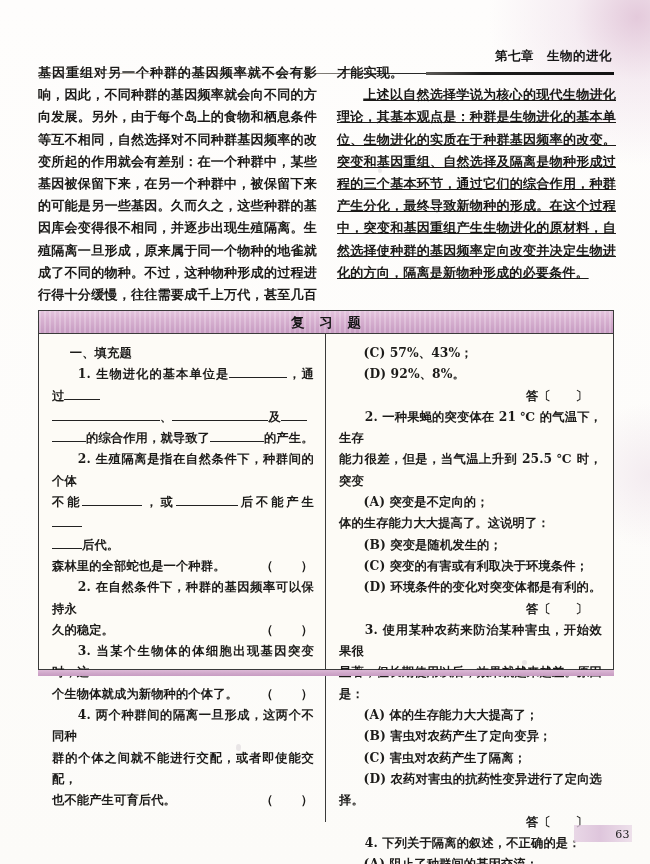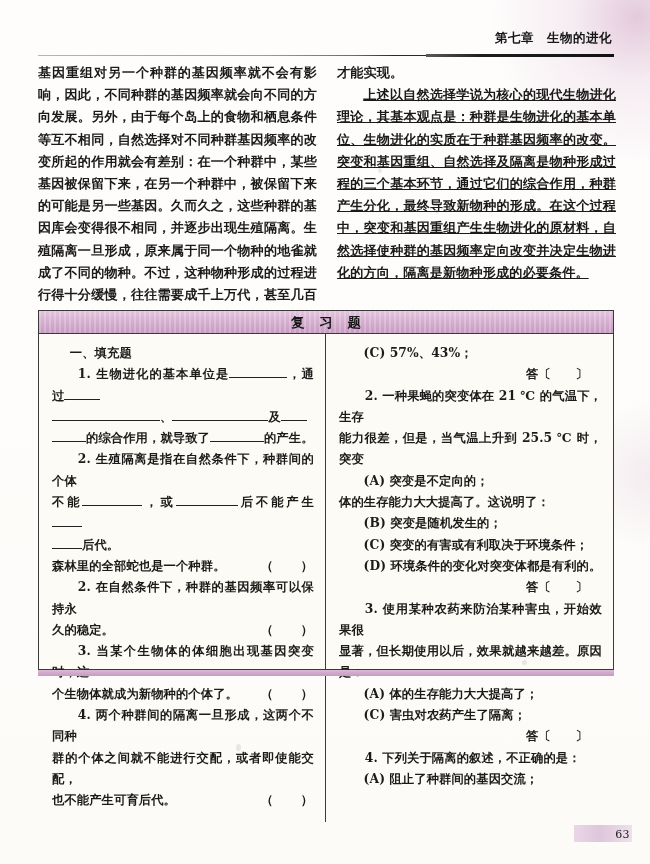--- a/index.html
+++ b/index.html
@@ -29,21 +29,21 @@
   .page-inner {
     position: absolute;
     inset: 0;
   }
 
   
   .runhead {
     position: absolute;
     left: 38px;
     right: 36px;
-    top: 30px;
+    top: 48px;
     height: 26px;
   }
   .runhead-title {
     position: absolute;
     right: 2px;
     top: 0;
     font-size: 12.5px;
     font-weight: bold;
     letter-spacing: 0.5px;
     white-space: nowrap;
@@ -261,35 +261,38 @@
 
         <p class="ex-line ind2">4. 两个种群间的隔离一旦形成，这两个不同种</p>
         <p class="ex-line">群的个体之间就不能进行交配，或者即使能交配，</p>
         <p class="ex-line"><span>也不能产生可育后代。</span><span style="float:right" class="paren">（　　）</span></p>
 
       </div>
 
       <div class="ex-col right">
 
         <p class="ex-line opt">(C) 57%、43%；</p>
+        <p class="ex-line opt">(D) 92%、8%。</p>
         <p class="ex-line ans">答〔　　〕</p>
 
         <p class="ex-line ind2">2. 一种果蝇的突变体在 21 ℃ 的气温下，生存</p>
         <p class="ex-line">能力很差，但是，当气温上升到 25.5 ℃ 时，突变</p>
         <p class="ex-line opt">(A) 突变是不定向的；</p>
         <p class="ex-line">体的生存能力大大提高了。这说明了：</p>
         <p class="ex-line opt">(B) 突变是随机发生的；</p>
         <p class="ex-line opt">(C) 突变的有害或有利取决于环境条件；</p>
         <p class="ex-line opt">(D) 环境条件的变化对突变体都是有利的。</p>
         <p class="ex-line ans">答〔　　〕</p>
 
         <p class="ex-line ind2">3. 使用某种农药来防治某种害虫，开始效果很</p>
         <p class="ex-line">显著，但长期使用以后，效果就越来越差。原因是：</p>
         <p class="ex-line opt">(A) 体的生存能力大大提高了；</p>
+        <p class="ex-line opt">(B) 害虫对农药产生了定向变异；</p>
         <p class="ex-line opt">(C) 害虫对农药产生了隔离；</p>
+        <p class="ex-line opt">(D) 农药对害虫的抗药性变异进行了定向选择。</p>
         <p class="ex-line ans">答〔　　〕</p>
 
         <p class="ex-line ind2">4. 下列关于隔离的叙述，不正确的是：</p>
         <p class="ex-line opt">(A) 阻止了种群间的基因交流；</p>
 
       </div>
     </div>
 
     <div class="exbox-foot"></div>
   </div>

